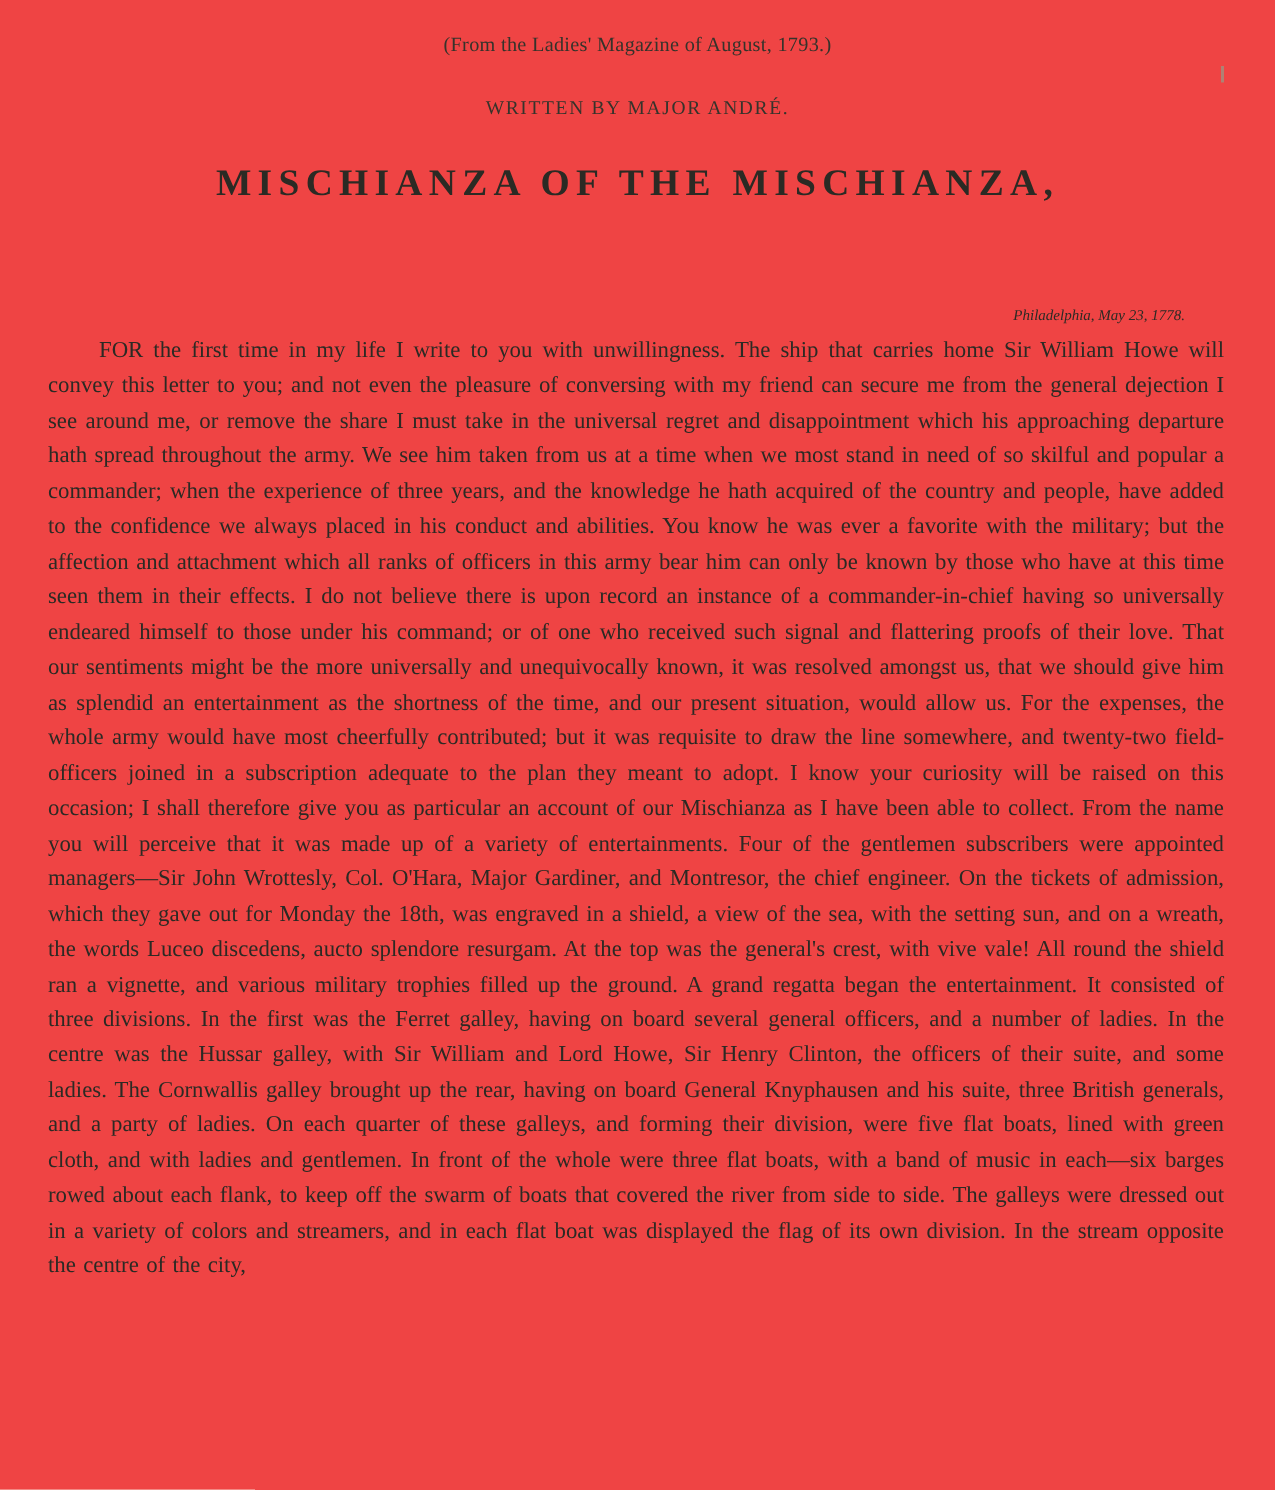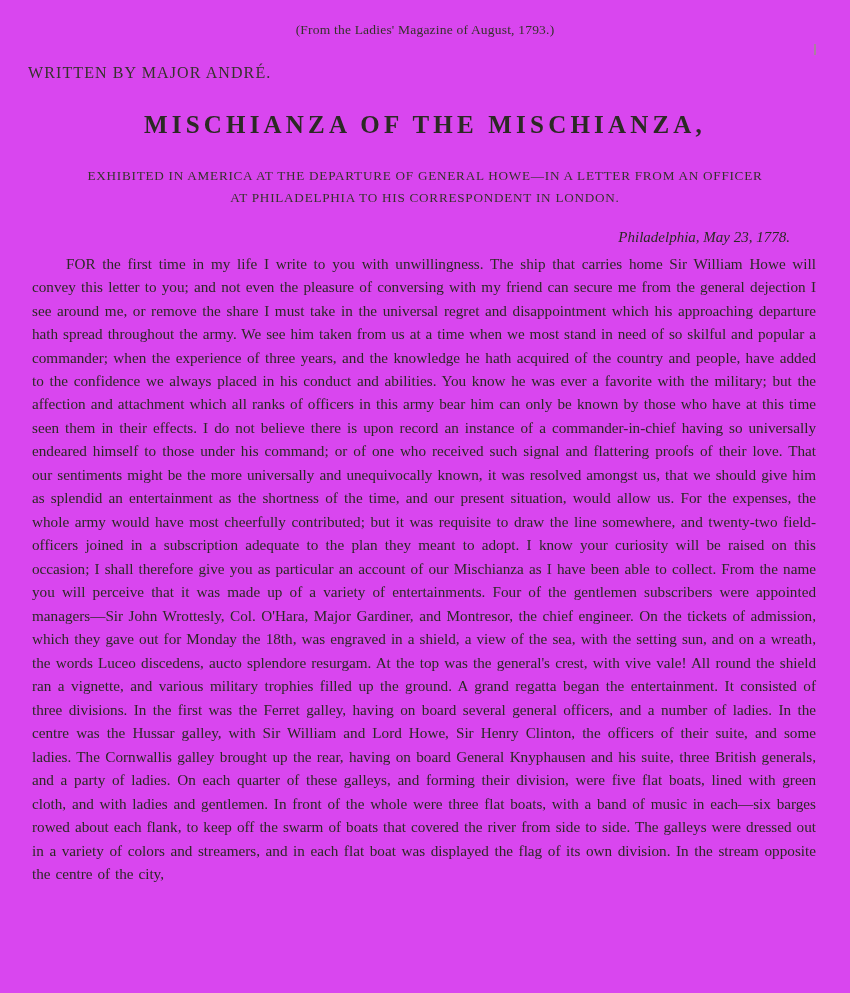--- a/index.html
+++ b/index.html
@@ -13,31 +13,32 @@
     font-family: "Liberation Serif", serif;
     color: #2b2a24;
     overflow: hidden;
   }
   .page {
     position: relative;
     width: 850px;
     height: 993px;
     box-sizing: border-box;
     padding: 18px 28px 0 28px;
-    background: #d946ef;
+    background: #ef4444;
   }
   .source-line {
     text-align: center;
     font-size: 13.5px;
     letter-spacing: 0.2px;
     color: #35332b;
     margin-top: 4px;
   }
   .byline {
-    font-size: 16px;
+    text-align: center;
+    font-size: 13px;
     letter-spacing: 1.1px;
     margin-top: 26px;
     color: #35332b;
     font-variant: small-caps;
     text-transform: uppercase;
   }
   .main-title {
     text-align: center;
     font-size: 25px;
     letter-spacing: 4.2px;
@@ -50,21 +51,21 @@
     font-size: 13.2px;
     letter-spacing: 0.75px;
     line-height: 1.65;
     margin-top: 26px;
     color: #35332b;
     padding: 0 8px;
   }
   .dateline {
     text-align: right;
     font-style: italic;
-    font-size: 15px;
+    font-size: 10px;
     margin-top: 20px;
     padding-right: 32px;
     color: #2b2a24;
   }
   .body-text {
     margin-top: 6px;
     font-size: 15.2px;
     line-height: 1.545;
     text-align: justify;
     text-justify: inter-word;
@@ -95,22 +96,21 @@
 
   <div class="mark-top-right"></div>
 
   <div class="source-line">(From the Ladies' Magazine of August, 1793.)</div>
 
   <div class="byline">WRITTEN BY MAJOR ANDRÉ.</div>
 
   <h1 class="main-title">MISCHIANZA OF THE MISCHIANZA,</h1>
 
   <div class="subtitle">
-    <span>EXHIBITED IN AMERICA AT THE DEPARTURE OF GENERAL HOWE—IN A LETTER FROM AN OFFICER</span><br>
-    <span>AT PHILADELPHIA TO HIS CORRESPONDENT IN LONDON.</span>
+    <br>
   </div>
 
   <div class="dateline">Philadelphia, May 23, 1778.</div>
 
   <div class="body-text">
     <span class="indent"></span><span>FOR the first time in my life I write to you with unwillingness. The ship that carries home Sir William Howe will convey this letter to you; and not even the pleasure of conversing with my friend can secure me from the general dejection I see around me, or remove the share I must take in the universal regret and disappointment which his approaching departure hath spread throughout the army. We see him taken from us at a time when we most stand in need of so skilful and popular a commander; when the experience of three years, and the knowledge he hath acquired of the country and people, have added to the confidence we always placed in his conduct and abilities. You know he was ever a favorite with the military; but the affection and attachment which all ranks of officers in this army bear him can only be known by those who have at this time seen them in their effects. I do not believe there is upon record an instance of a commander-in-chief having so universally endeared himself to those under his command; or of one who received such signal and flattering proofs of their love. That our sentiments might be the more universally and unequivocally known, it was resolved amongst us, that we should give him as splendid an entertainment as the shortness of the time, and our present situation, would allow us. For the expenses, the whole army would have most cheerfully contributed; but it was requisite to draw the line somewhere, and twenty-two field-officers joined in a subscription adequate to the plan they meant to adopt. I know your curiosity will be raised on this occasion; I shall therefore give you as particular an account of our </span><span class="it">Mischianza</span><span> as I have been able to collect. From the name you will perceive that it was made up of a variety of entertainments. Four of the gentlemen subscribers were appointed managers—Sir John Wrottesly, Col. O'Hara, Major Gardiner, and Montresor, the chief engineer. On the tickets of admission, which they gave out for Monday the 18th, was engraved in a shield, a view of the sea, with the setting sun, and on a wreath, the words </span><span class="it">Luceo discedens, aucto splendore resurgam.</span><span> At the top was the general's crest, with </span><span class="it">vive vale!</span><span> All round the shield ran a vignette, and various military trophies filled up the ground. A grand regatta began the entertainment. It consisted of three divisions. In the first was the Ferret galley, having on board several general officers, and a number of ladies. In the centre was the Hussar galley, with Sir William and Lord Howe, Sir Henry Clinton, the officers of their suite, and some ladies. The Cornwallis galley brought up the rear, having on board General Knyphausen and his suite, three British generals, and a party of ladies. On each quarter of these galleys, and forming their division, were five flat boats, lined with green cloth, and with ladies and gentlemen. In front of the whole were three flat boats, with a band of music in each—six barges rowed about each flank, to keep off the swarm of boats that covered the river from side to side. The galleys were dressed out in a variety of colors and streamers, and in each flat boat was displayed the flag of its own division. In the stream opposite the centre of the city,</span>
   </div>
 
 </div>
 

